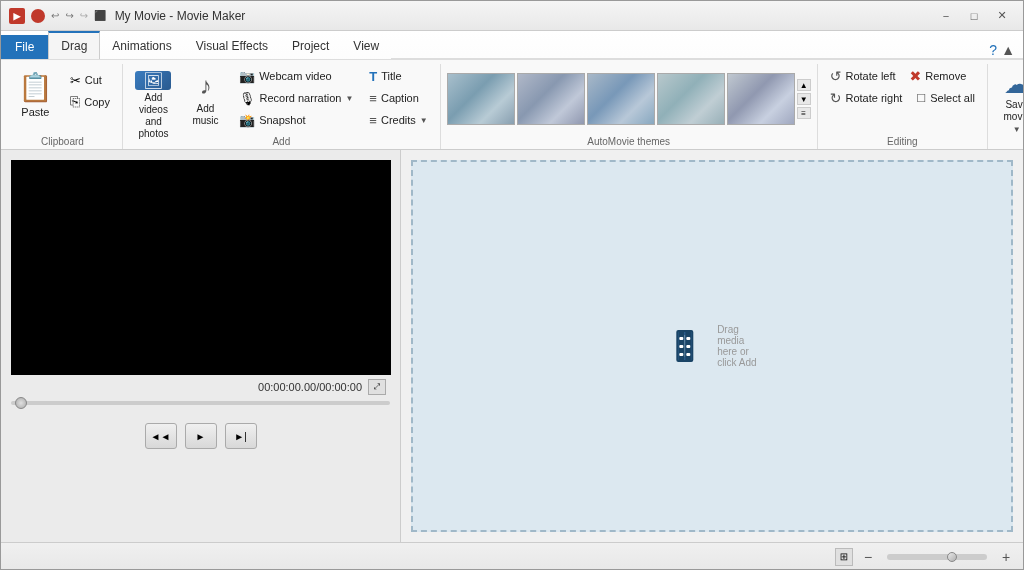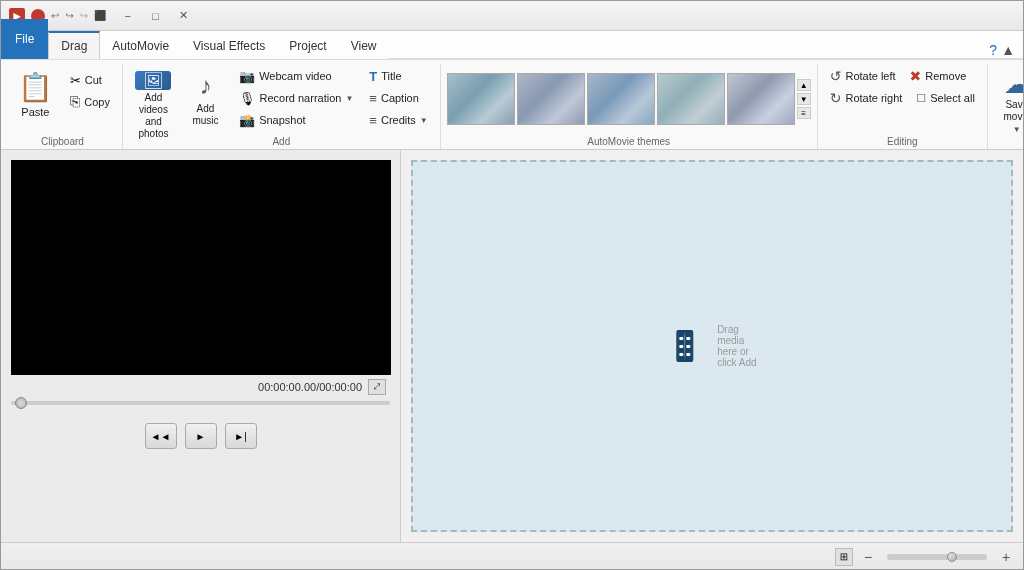--- a/index.html
+++ b/index.html
@@ -66,21 +66,21 @@
       align-items: flex-end;
       height: 28px;
       padding-left: 0;
     }
     .file-tab {
       background: #2372ba;
       color: white;
       padding: 5px 14px;
       font-size: 12px;
       cursor: pointer;
-      height: 40px;
+      height: 24px;
       display: flex;
       align-items: center;
       font-weight: 500;
     }
     .ribbon-tab {
       padding: 5px 12px;
       font-size: 12px;
       cursor: pointer;
       height: 28px;
       display: flex;
@@ -426,38 +426,39 @@
   <div class="window-icon">
     <span style="font-size:9px;font-weight:bold;color:white;">▶</span>
   </div>
   <div style="display:flex;gap:6px;align-items:center;margin-right:8px;">
     <div style="width:14px;height:14px;background:#c0392b;border-radius:50%;cursor:pointer;"></div>
     <span style="font-size:10px;color:#777;">↩</span>
     <span style="font-size:10px;color:#777;">↪</span>
     <span style="font-size:10px;color:#aaa;">↪</span>
     <span style="font-size:10px;color:#aaa;">⬛</span>
   </div>
+  <div class="title-text">My Movie - Movie Maker</div>
   <div class="window-controls">
     <button class="win-btn">−</button>
     <button class="win-btn">□</button>
     <button class="win-btn close">✕</button>
   </div>
 </div>
 
 <div id="ribbon">
 
   <div id="ribbon-tabs">
     <div class="file-tab">
       <span>File</span>
     </div>
     <div class="ribbon-tab active">
       <span>Drag</span>
     </div>
     <div class="ribbon-tab">
-      <span>AutoMovie</span>
+      <span>Animations</span>
     </div>
     <div class="ribbon-tab">
       <span>Visual Effects</span>
     </div>
     <div class="ribbon-tab">
       <span>Project</span>
     </div>
     <div class="ribbon-tab">
       <span>View</span>
     </div>

